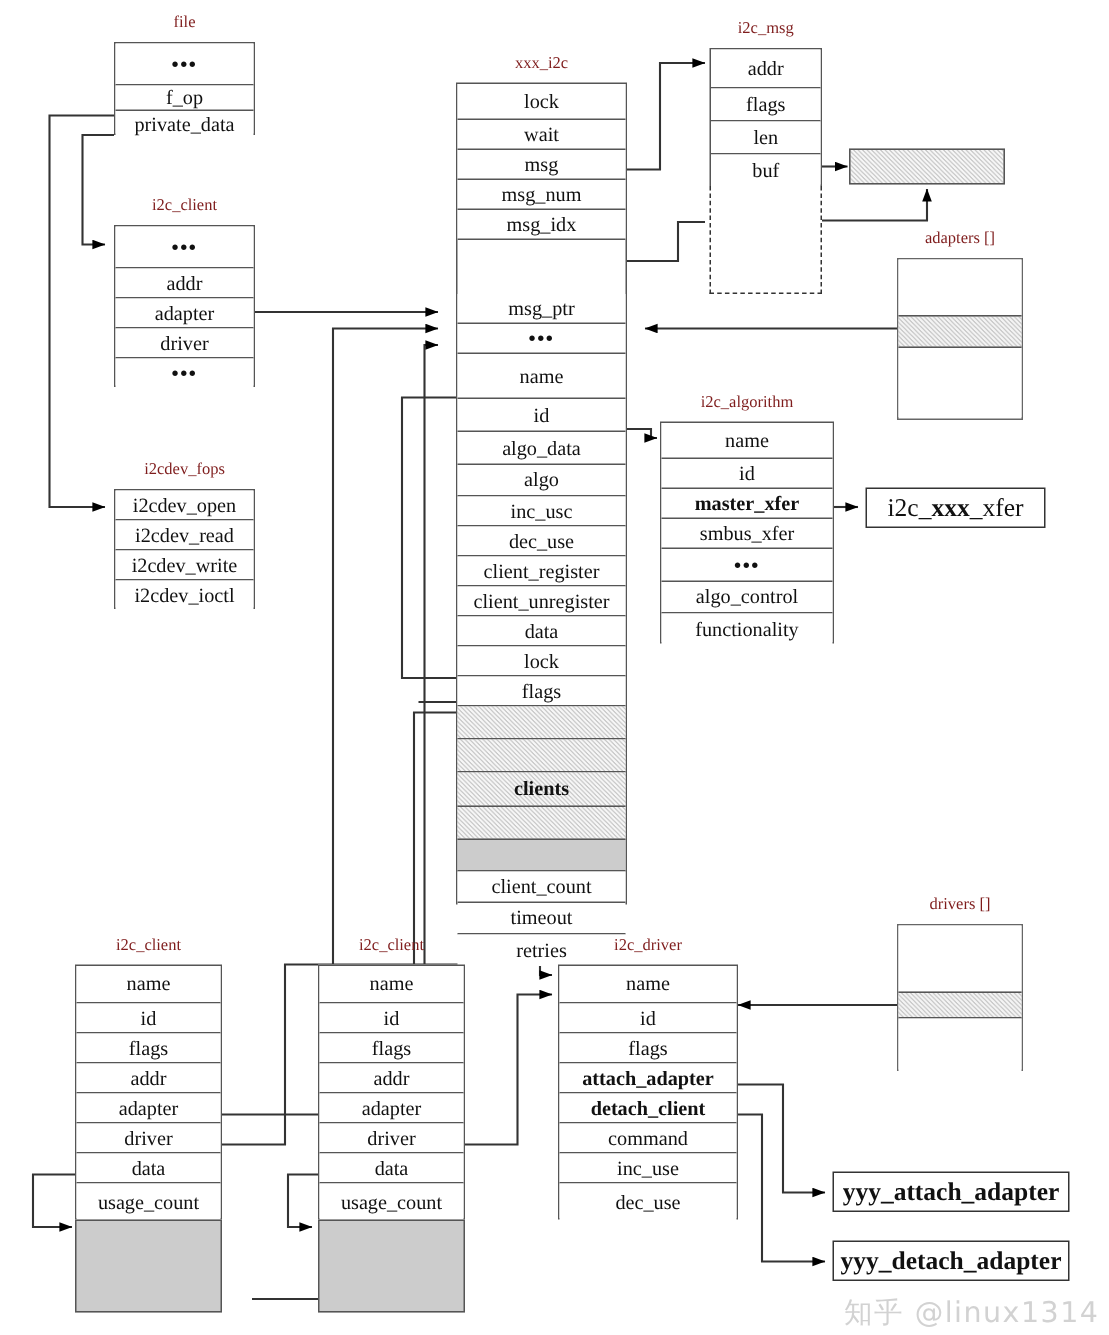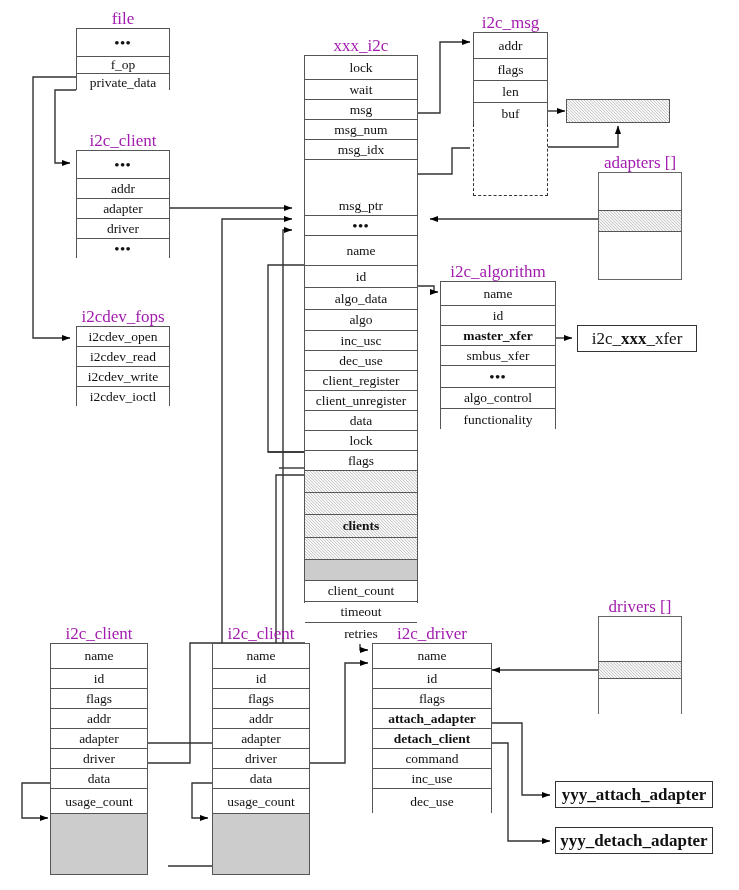--- a/index.html
+++ b/index.html
@@ -4,21 +4,21 @@
 <style>
   html,body{margin:0;padding:0;background:#ffffff;}
   body{width:739px;height:890px;position:relative;
        font-family:"Liberation Serif","DejaVu Serif",serif;
        -webkit-font-smoothing:antialiased;}
   #canvas{position:absolute;left:0;top:0;width:739px;height:890px;overflow:hidden;}
   svg#wires{position:absolute;left:0;top:0;width:739px;height:890px;pointer-events:none;}
 
   .struct{position:absolute;}
   .struct-title{position:absolute;left:0;right:0;top:-19px;text-align:center;
-                font-size:17px;color:#a21caf;white-space:nowrap;}
+                font-size:11px;color:#7f1d1d;white-space:nowrap;}
   .box{position:absolute;left:0;top:0;border:1.5px solid #555;box-sizing:border-box;background:#fff;}
   .row{box-sizing:border-box;border-bottom:1px solid #555;
        display:flex;align-items:center;justify-content:center;
        font-size:13.5px;color:#111;background:#fff;white-space:nowrap;overflow:hidden;}
   .row:last-child{border-bottom:none;}
   .row.b{font-weight:bold;}
   .row.dots{letter-spacing:1px;font-weight:bold;}
   .row.hatch{background-color:#c9c9c9;
     background-image:
       linear-gradient(45deg,rgba(255,255,255,.85) 25%,transparent 25%,transparent 50%,rgba(255,255,255,.85) 50%,rgba(255,255,255,.85) 75%,transparent 75%);
@@ -254,14 +254,15 @@
     <div class="arrbox" style="width:84px;height:98px;">
       <div class="arrcell" style="height:44px;"></div>
       <div class="arrcell fill" style="height:18px;"></div>
       <div class="arrcell" style="height:36px;"></div>
     </div>
   </div>
 
   <div class="plainbox" style="left:555px;top:827px;width:158px;height:27px;font-weight:bold;">yyy_detach_adapter</div>
   <div class="plainbox" style="left:555px;top:781px;width:158px;height:27px;font-weight:bold;">yyy_attach_adapter</div>
 
+  <div class="watermark">知乎 @linux1314</div>
 
 </div>
 
 </body></html>

